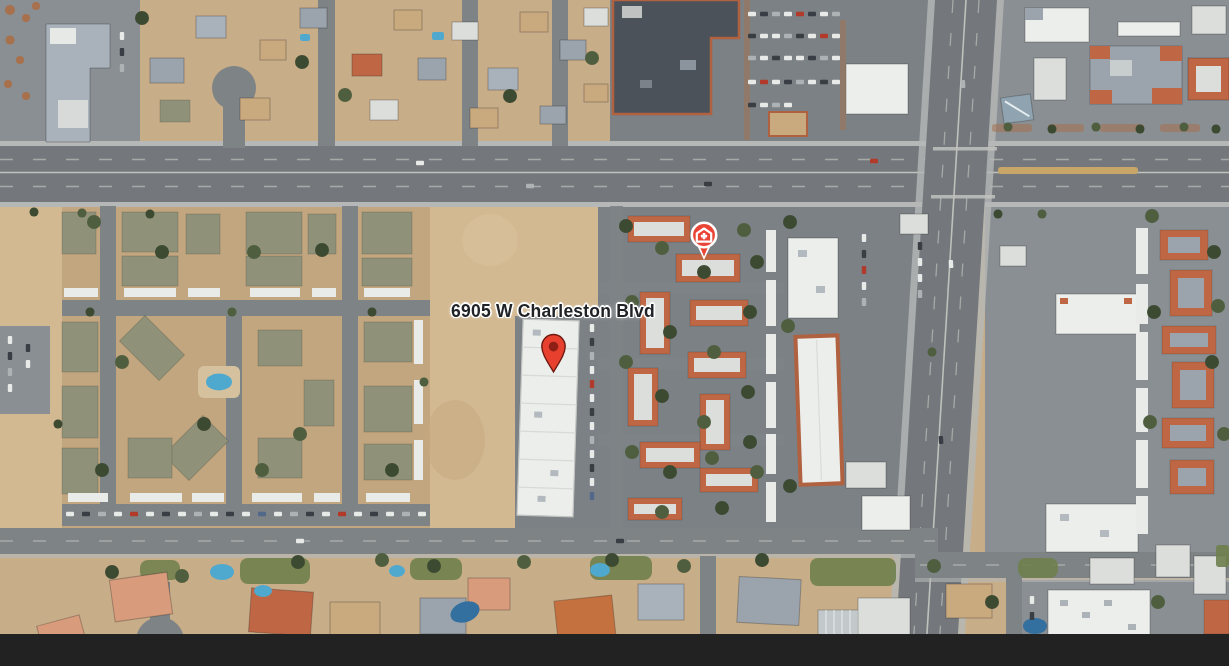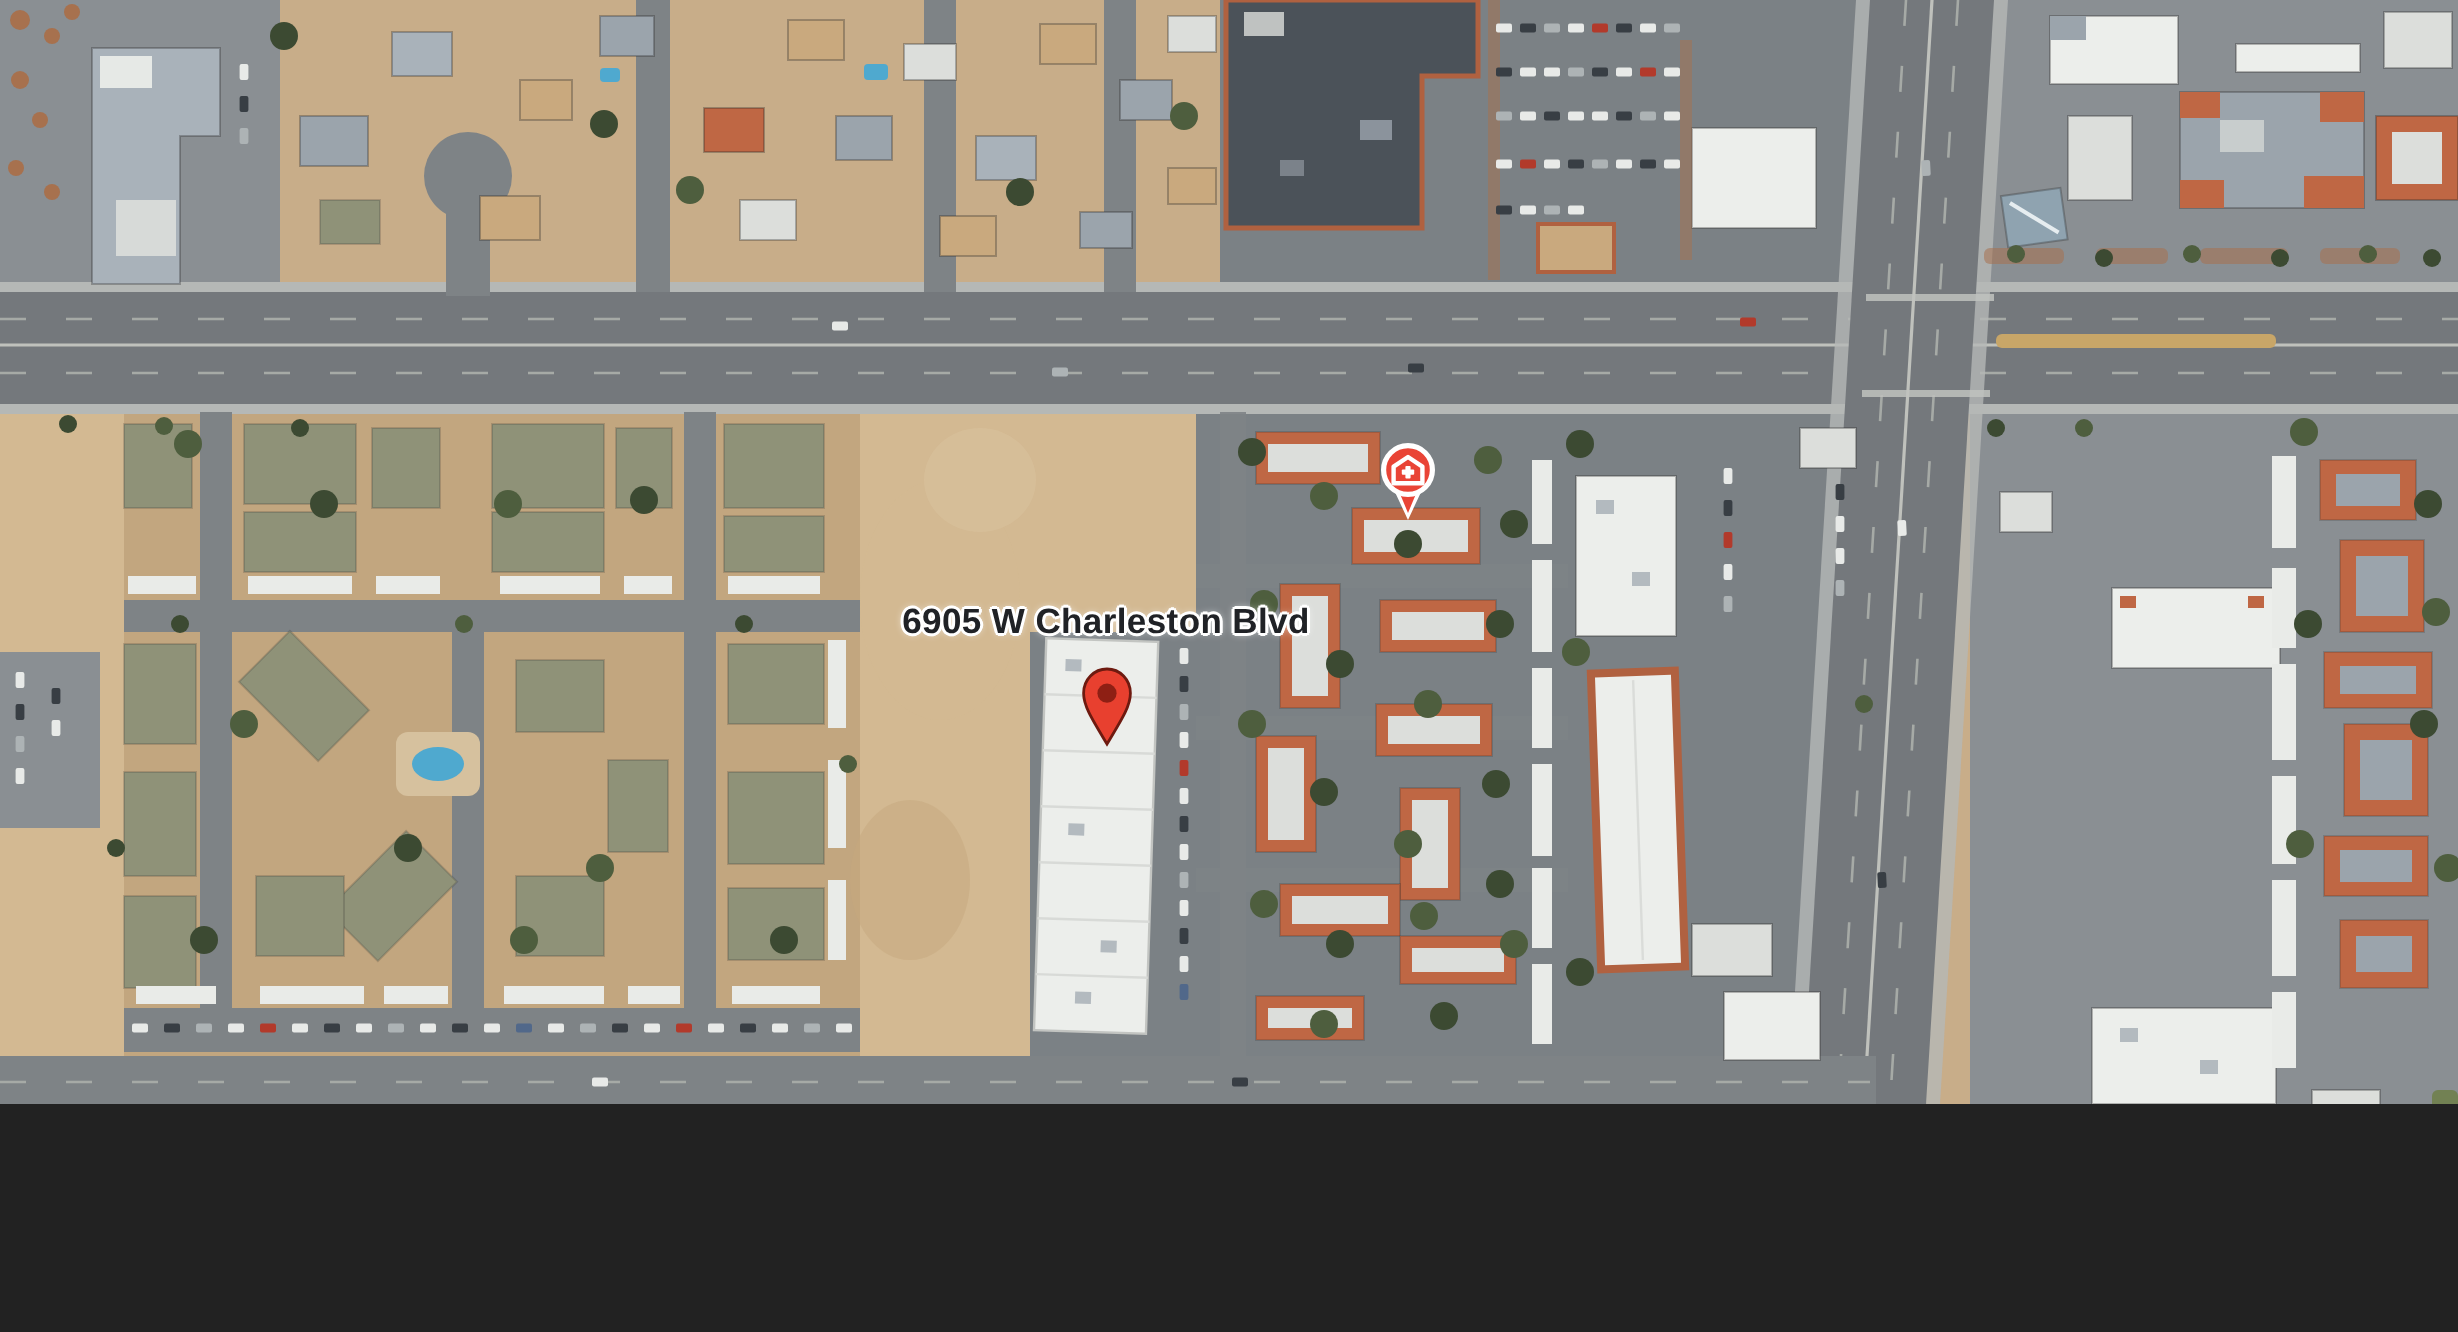--- a/index.html
+++ b/index.html
@@ -1,17 +1,17 @@
 <!DOCTYPE html>
 <html style="--base_tan: #c8ad89; --base_tanD: #c2a67f; --desert: #d3b992; --lot: #7b8185; --lotL: #8a8f93; --road: #7e8386; --roadM: #74787c; --sw: #b5b8b6; --lane: #a6aaa6; --centerline: #bfc1bc; --median_tan: #c8a668; --roof_white: #eceeeb; --roof_offwhite: #dcdedb; --roof_gray: #9ba4ac; --roof_bluegray: #a9b2ba; --roof_dark: #5d646b; --roof_charcoal: #4b5259; --tile_red: #bf6744; --trim_red: #b06140; --olive_roof: #8f9278; --carport: #e9ebe8; --lawn: #6f7f4c; --pool: #4fa9cf; --poolD: #33709f; --planter: #a7714e; --tree_dark: #3c4a32; --tree_mid: #4e5e3e; --tree_light: #607148; --house_tan: #c9a97e; --salmon: #d89b7b; --car_white: #e8eae8; --car_dark: #383e44; --car_red: #b23a2b; --car_blue: #51688a; --car_silver: #adb3b5; --label_ink: #202226; --pin_red: #e8402f; --pin_dark: #8e1f14; --pin_stroke: #6e1a10; --poi_red: #e94436;"><head>
 <meta charset="utf-8">
 <style>
   html,body{margin:0;padding:0;background:#222;}
   .stage{
-    position:relative;width:1229px;height:552px;overflow:hidden;
+    position:relative;width:1229px;height:634px;overflow:hidden;
     font-family:"Liberation Sans",sans-serif;
     background:var(--base_tan,#c8ad89);
     text-align:right;
   }
   .stage svg.scene{display:block;position:absolute;left:0;top:0;}
   
   .f-tan{fill:var(--base_tan)} .f-tanD{fill:var(--base_tanD)} .f-desert{fill:var(--desert)}
   .f-lot{fill:var(--lot)} .f-lotL{fill:var(--lotL)}
   .f-road{fill:var(--road)} .f-roadM{fill:var(--roadM)} .f-sw{fill:var(--sw)}
   .f-white{fill:var(--roof_white)} .f-offw{fill:var(--roof_offwhite)}

